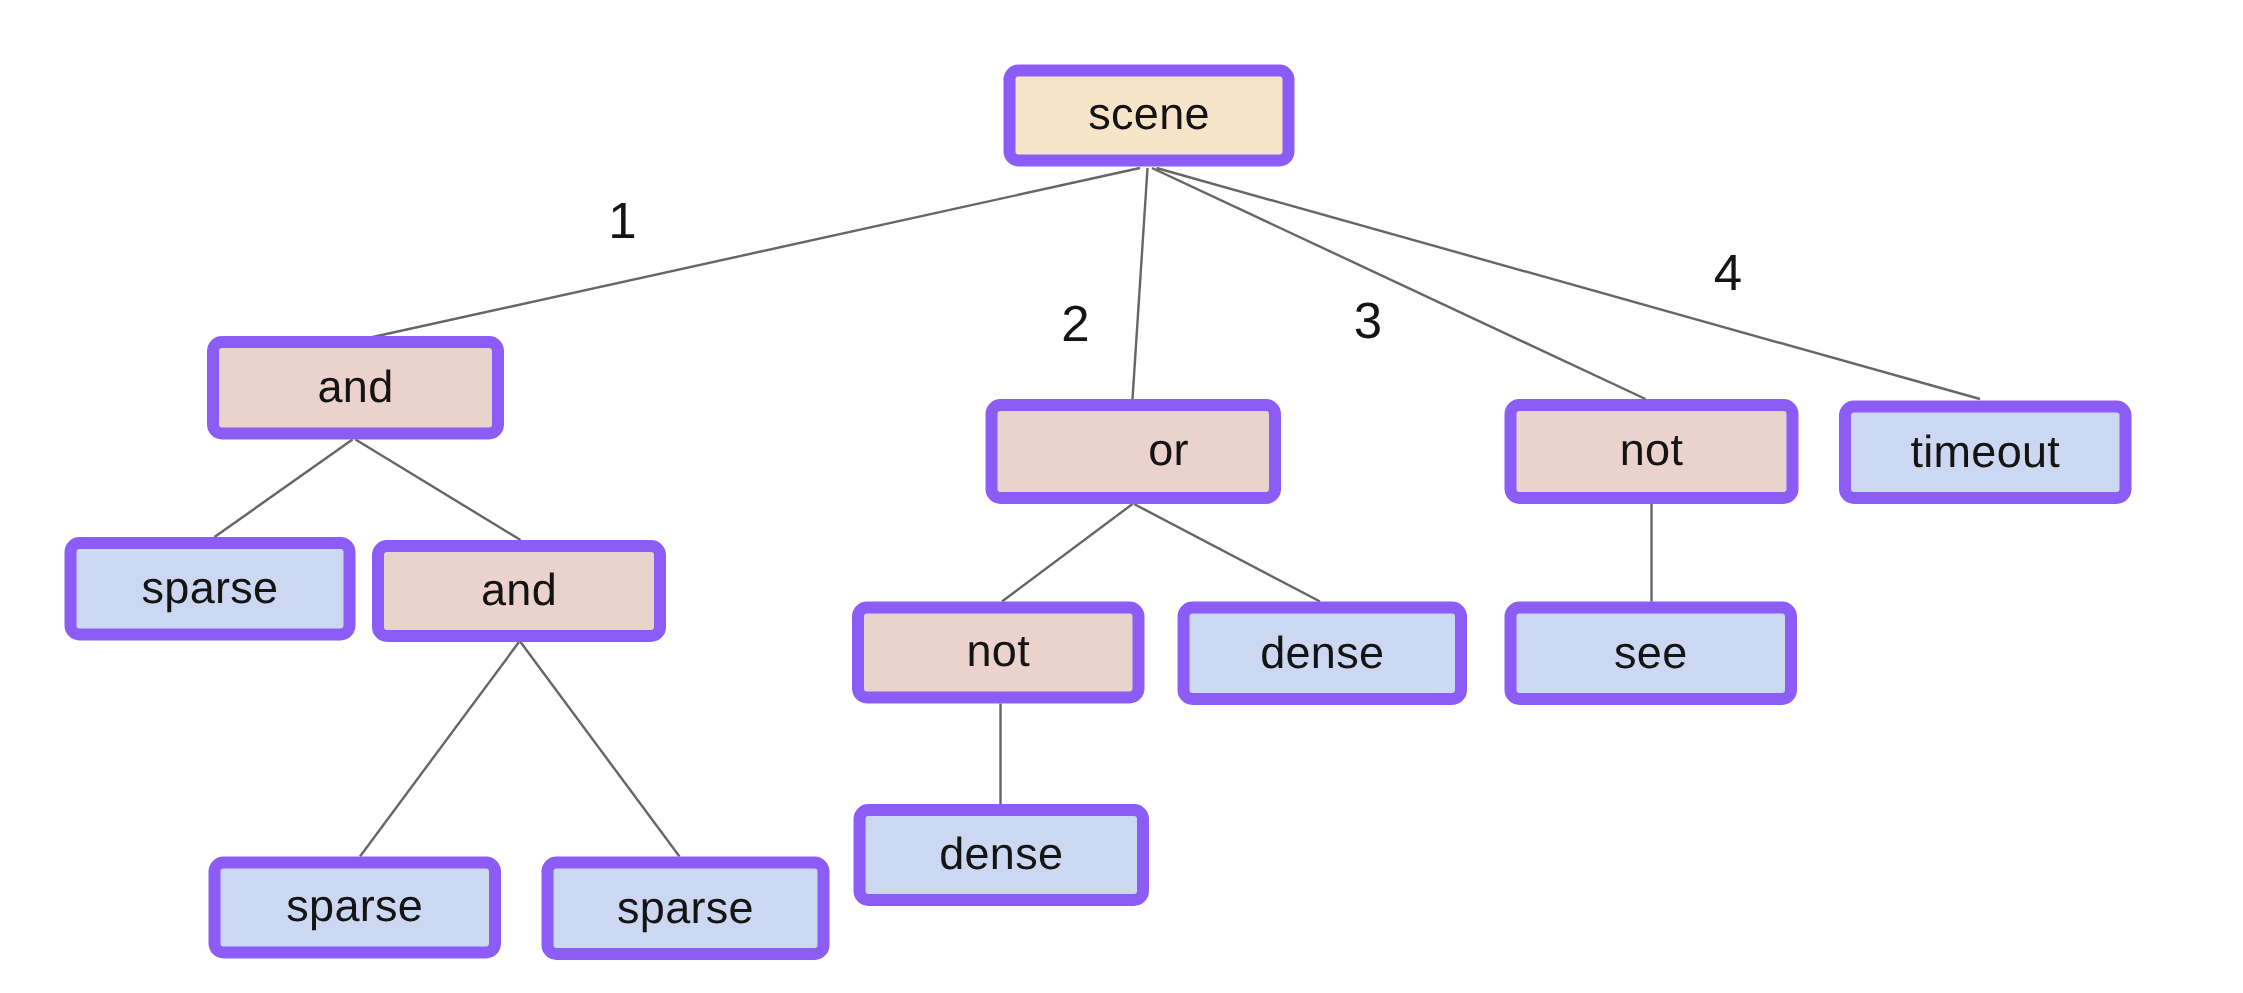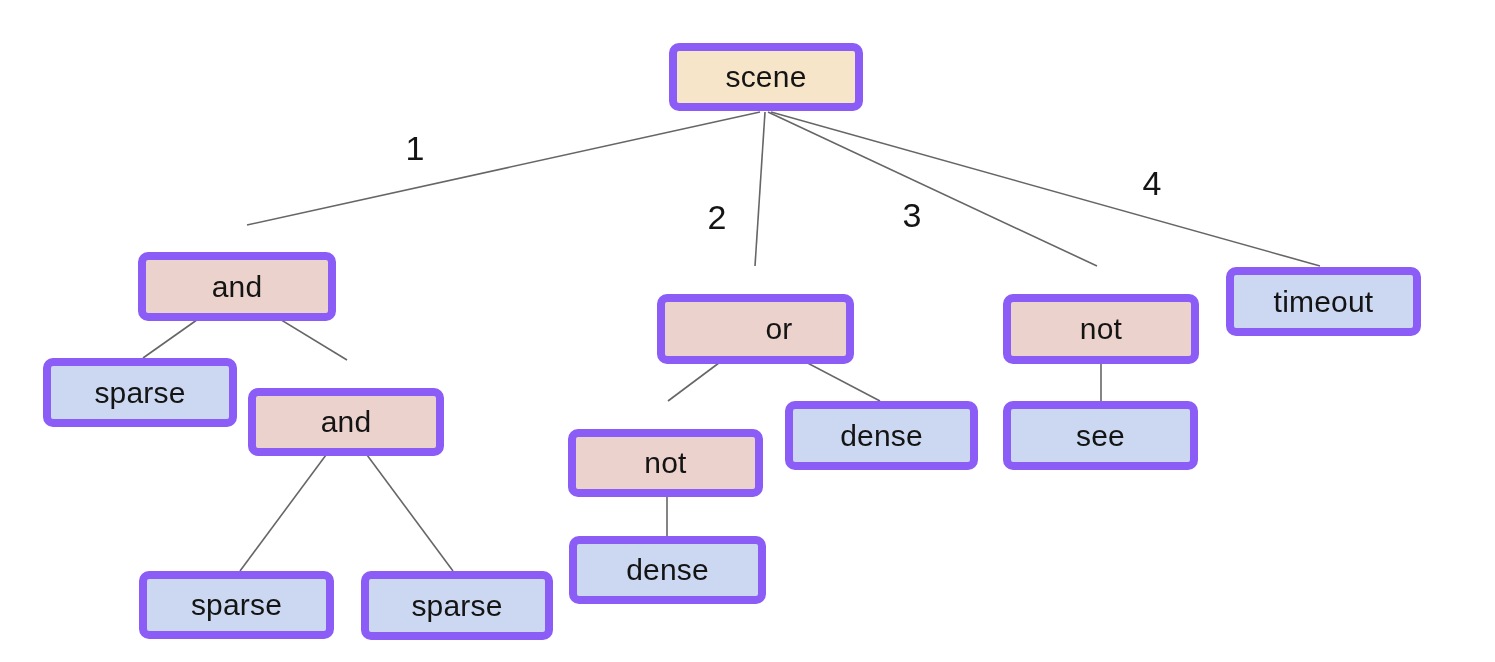--- a/index.html
+++ b/index.html
@@ -26,21 +26,21 @@
     align-items: center;
     justify-content: center;
     box-sizing: border-box;
     border: 8px solid #8b5cf6;
     border-radius: 10px;
     font-size: 30px;
     color: #141414;
     letter-spacing: 0.2px;
   }
   .node.root { background: #f6e5c8; }
-  .node.op   { background: #ecd2cd; margin-top: 28px; }
+  .node.op   { background: #ecd2cd; }
   .node.leaf { background: #ccd8f1; }
   .edge-label {
     position: absolute;
     transform: translate(-50%, -50%);
     font-size: 34px;
     color: #141414;
   }
 </style>
 </head>
 <body>

